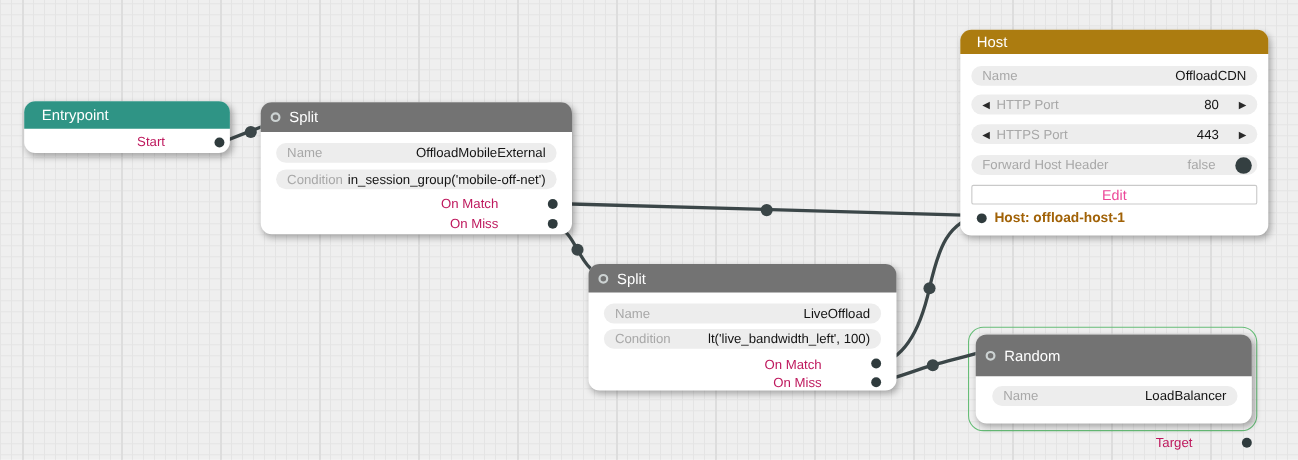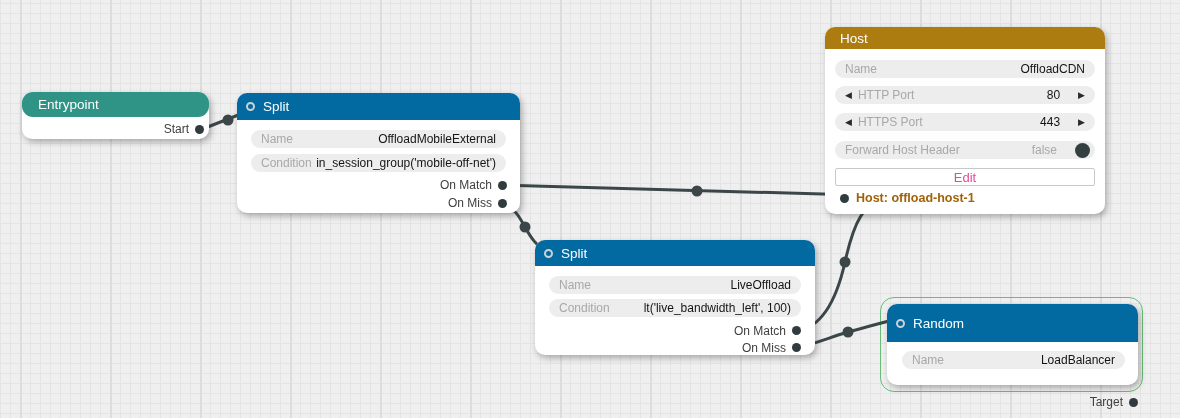--- a/index.html
+++ b/index.html
@@ -24,44 +24,44 @@
   }
 
   .node{
     position:absolute; background:#ffffff; border-radius:10px;
     box-shadow:2px 3px 6px rgba(40,40,40,.35); z-index:3; box-sizing:border-box;
   }
   .node-header{
     display:flex; align-items:center; color:#fff; font-size:13.5px;
     border-radius:10px 10px 0 0; box-sizing:border-box;
   }
-  .hdr-dark{background:#0369a1;}
+  .hdr-dark{background:#737373;}
   .hdr-teal{background:#2f9485;}
   .hdr-gold{background:#ac7c10;}
   .ring{
     display:inline-block; width:9px; height:9px; border-radius:50%;
     border:2px solid #ccd2d2; box-sizing:border-box; margin:0 8px 0 9px; flex:0 0 auto;
   }
   .pill{
     background:#ededed; border-radius:9px; height:18px; display:flex;
     align-items:center; justify-content:space-between; padding:0 10px;
     font-size:12px; box-sizing:border-box;
   }
   .lbl{color:#a8a8a8; white-space:nowrap;}
   .val{color:#141414; white-space:nowrap;}
-  .port-row{display:flex; align-items:center; justify-content:flex-end; height:18px; font-size:12px; color:#404040;}
+  .port-row{display:flex; align-items:center; justify-content:flex-end; height:18px; font-size:12px; color:#be185d;gap:39px;}
   .port{width:9px; height:9px; border-radius:50%; background:#2f3b3d; margin-left:6px; flex:0 0 auto;}
   .pill-left{display:flex; align-items:center; gap:6px;}
   .pill-right{display:flex; align-items:center; gap:18px;}
   .stepper{font-size:9px; color:#2a2a2a; line-height:1;}
   .toggle{width:15px; height:15px; border-radius:50%; background:#343f41; margin-right:-5px; flex:0 0 auto;}
 
   
   #n-entry{left:22px; top:92px; width:187px; height:47px;}
-  #n-entry .node-header{height:25px; padding-left:16px;border-radius:11px;}
+  #n-entry .node-header{height:25px; padding-left:16px;}
   #n-entry .port-row{margin-top:3px; padding-right:5px;}
 
   
   #n-split1{left:237px; top:93px; width:283px; height:120px;}
   #n-split1 .node-header{height:27px;}
   #n-split1 .pill{margin:0 14px;}
   #n-split1 .pill-name{margin-top:10px;}
   #n-split1 .pill-cond{margin-top:6px;}
   #n-split1 .pr1{margin-top:4px; padding-right:13px;}
   #n-split1 .pr2{padding-right:13px;}
@@ -69,21 +69,21 @@
   
   #n-split2{left:535px; top:240px; width:280px; height:115px;}
   #n-split2 .node-header{height:26px;}
   #n-split2 .pill{margin:0 14px;}
   #n-split2 .pill-name{margin-top:10px;}
   #n-split2 .pill-cond{margin-top:5px;}
   #n-split2 .pr1{margin-top:5px; height:17px; padding-right:14px;}
   #n-split2 .pr2{height:17px; padding-right:14px;}
 
   
-  #n-host{left:825px; top:27px; width:280px; height:187px;}
+  #n-host{left:873px; top:27px; width:280px; height:187px;}
   #n-host .node-header{height:22px; padding-left:15px;}
   #n-host .pill{margin:0 10px;}
   #n-host .pill-name{margin-top:11px;}
   #n-host .pill-http{margin-top:8px;}
   #n-host .pill-https{margin-top:9px;}
   #n-host .pill-fwd{margin-top:10px;}
   #n-host .edit-btn{
     margin:9px 10px 0; height:16px; border:1px solid #c9c9c9; background:#fff;
     border-radius:2px; font-size:13px; color:#ec4899; display:flex;
     align-items:center; justify-content:center;

